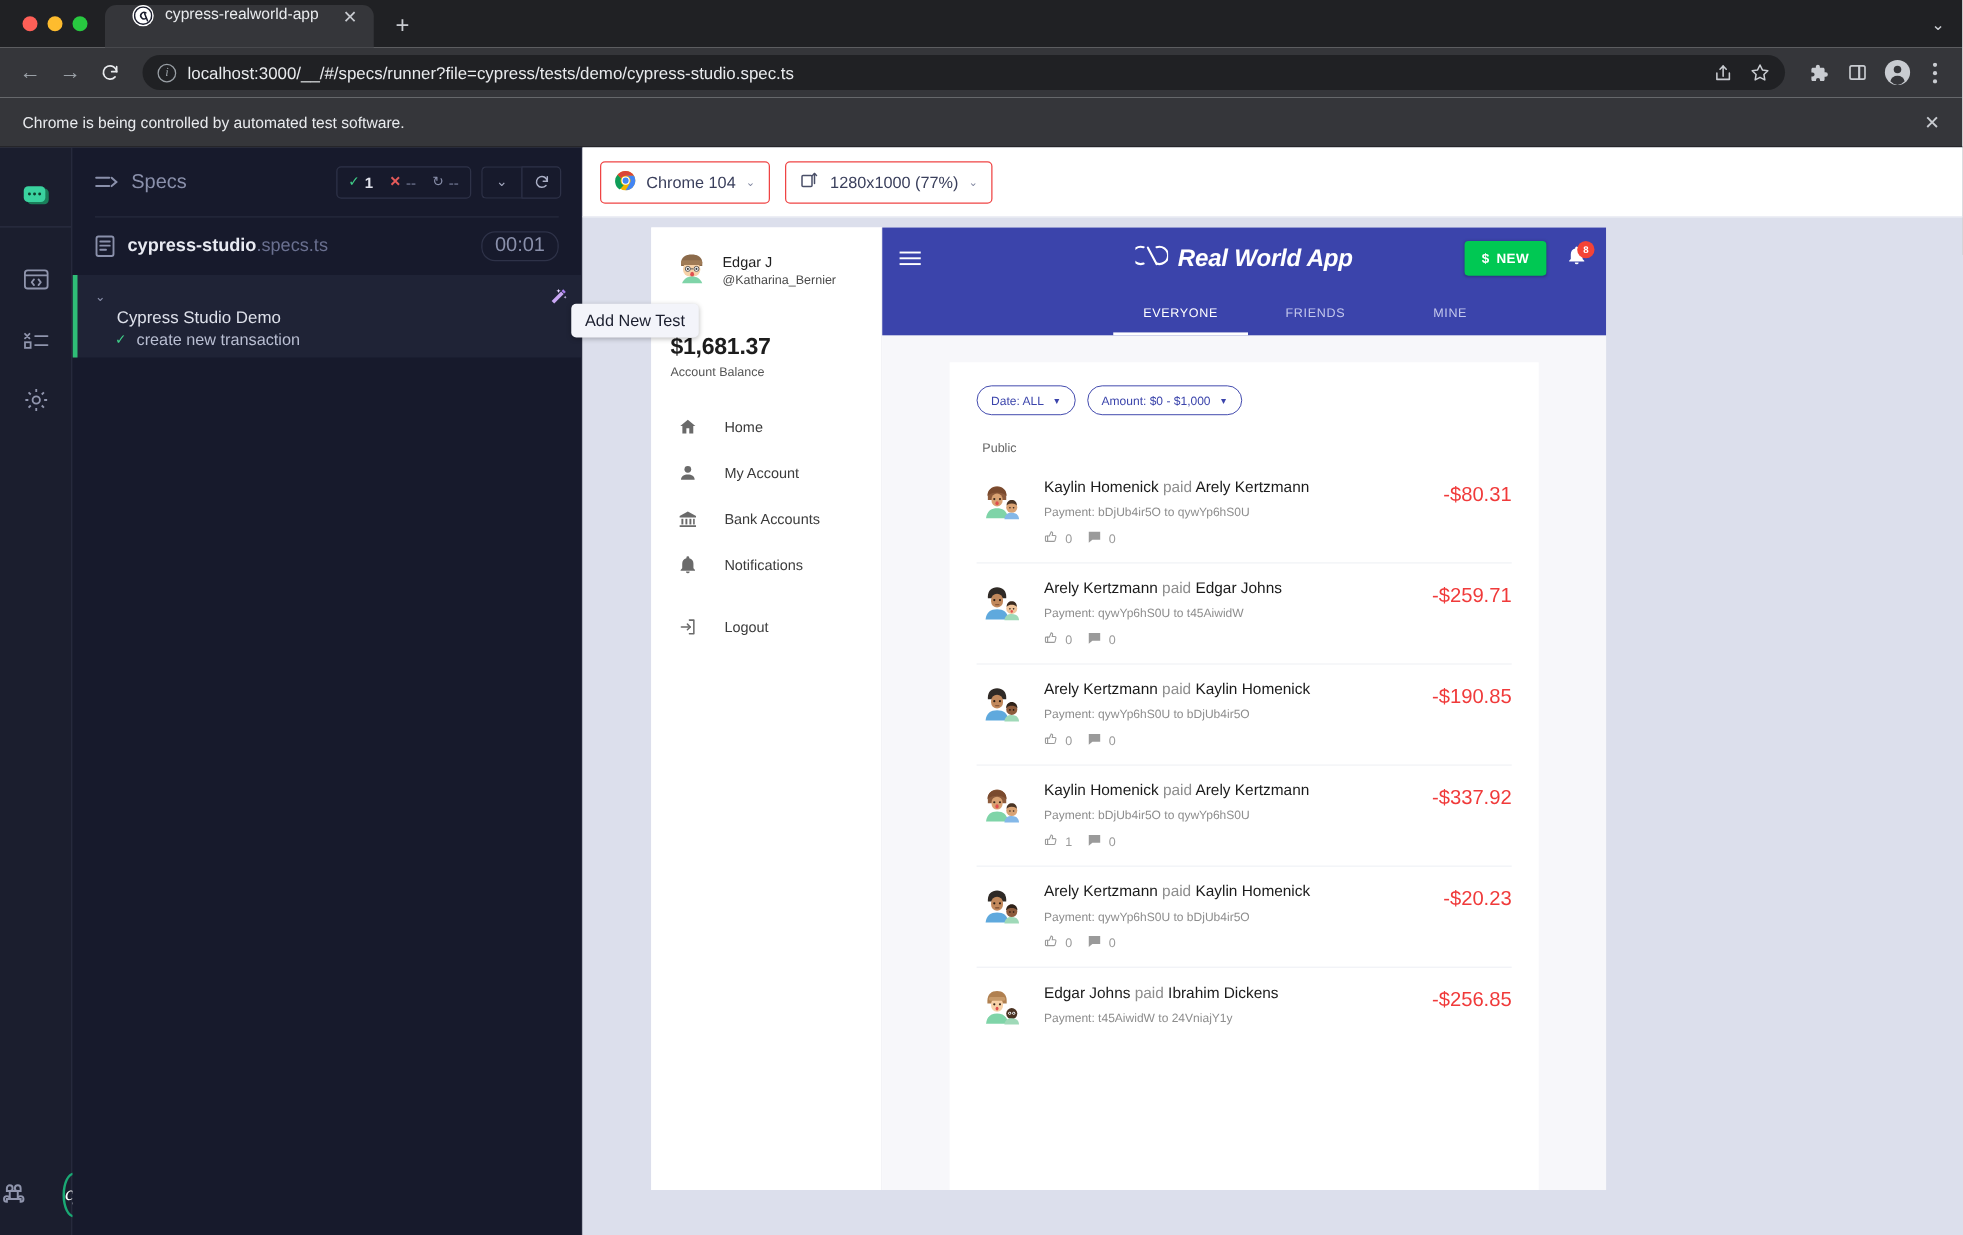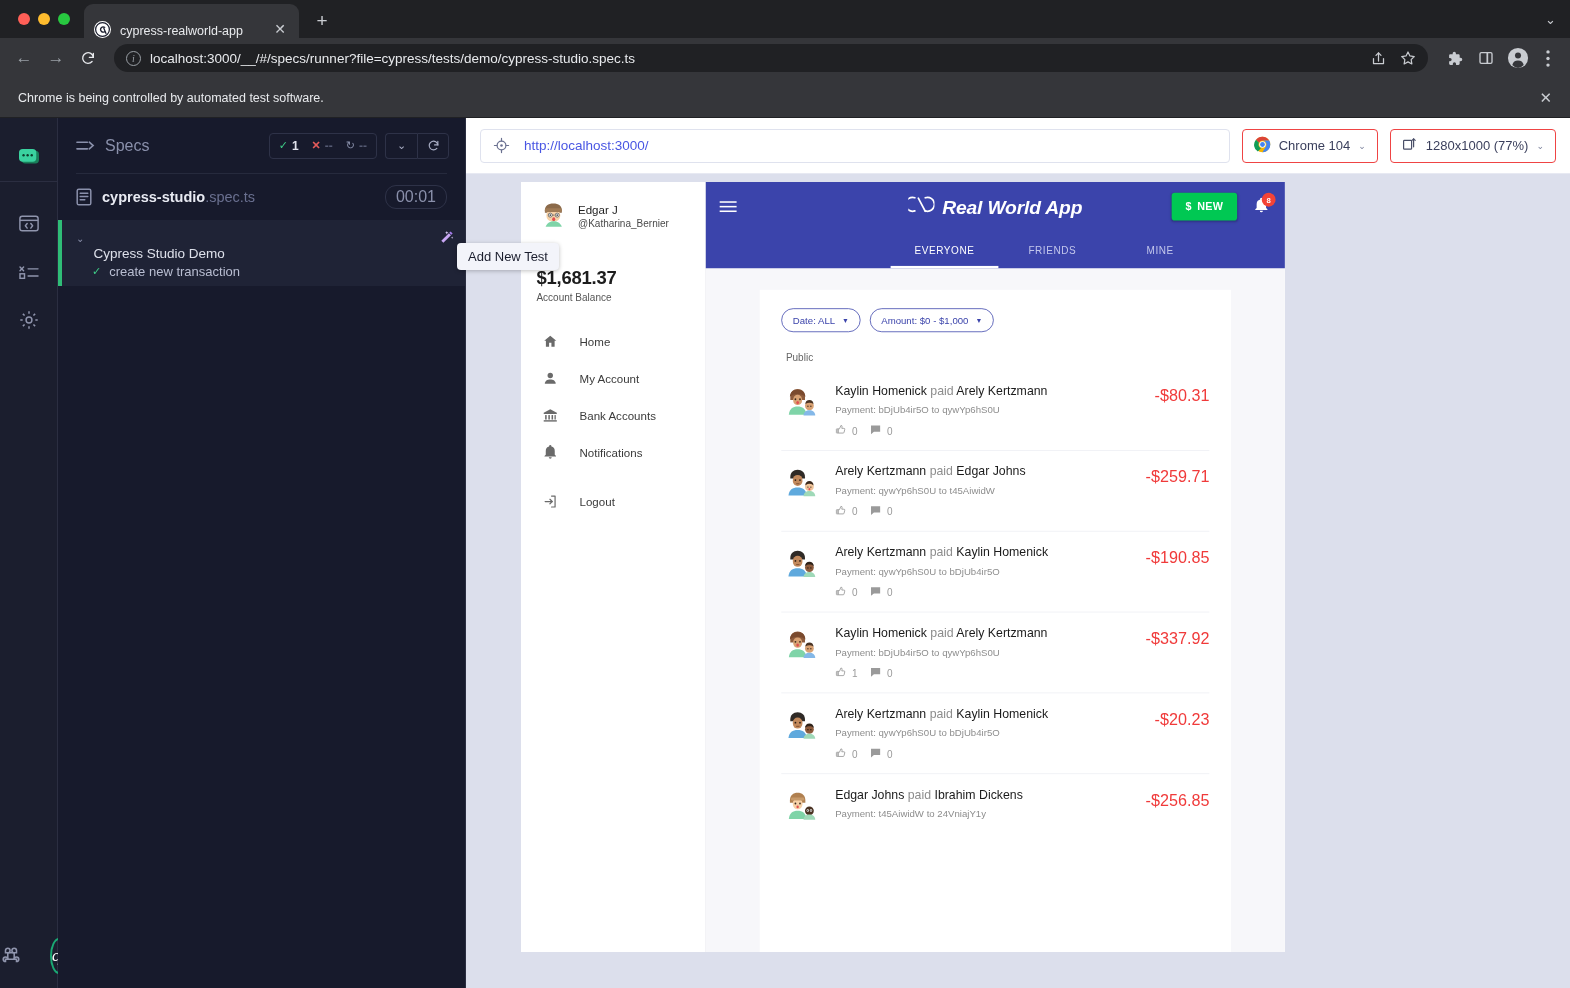--- a/index.html
+++ b/index.html
@@ -18,21 +18,21 @@
     padding-left: 12px; position: relative; flex: none;
   }
   .win-dots { display: flex; align-items: center; gap: 8px; height: 38px; padding: 0 14px 0 6px; }
   .dot { width: 12px; height: 12px; border-radius: 50%; }
   .dot.red { background: #ff5f57; }
   .dot.yellow { background: #febc2e; }
   .dot.green { background: #28c840; }
 
   .tab {
     height: 34px; background: #35363a; border-radius: 9px 9px 0 0;
-    display: flex; align-items: flex-end; gap: 9px; padding: 0 10px 0 10px;
+    display: flex; align-items: flex-start; gap: 9px; padding: 0 10px 0 22px;
     min-width: 215px; position: relative;
   }
   .tab-favicon {
     width: 17px; height: 17px; border-radius: 50%;
     background: #fff; display: flex; align-items: center; justify-content: center;
     flex: none;
   }
   .tab-favicon svg { display: block; }
   .tab-title {
     color: #e8eaed; font-size: 12.5px; white-space: nowrap;
@@ -451,21 +451,21 @@
 
       <div class="specs-divider"></div>
 
       <div class="spec-file-row">
         <span class="spec-file-icon">
           <svg width="16" height="18" viewBox="0 0 16 18" fill="none" stroke="currentColor" stroke-width="1.5">
               <rect x="1.2" y="1.2" width="13.6" height="15.6" rx="1.6"></rect>
               <path d="M4.2 5.2h7.6M4.2 8.5h7.6M4.2 11.8h4.6" stroke-linecap="round"></path>
             </svg>
         </span>
-        <span class="spec-file-name"><span>cypress-studio</span><span class="ext">.spec.ts</span></span>
+        <span class="spec-file-name"><span>cypress-studio</span><span class="ext">.specs.ts</span></span>
         <span class="spec-duration">00:01</span>
       </div>
 
       <div class="suite-row">
         <span class="chev">⌄</span>
         <span class="suite-name">Cypress Studio Demo</span>
         <span class="wand-icon">
           <svg width="18" height="18" viewBox="0 0 20 20" fill="none">
             <path d="M13.2 4.6l2.3 2.3-8.4 8.4-2.3-2.3z" fill="#c9a7f5"></path>
             <path d="M15.1 2.7l2.3 2.3-1.5 1.5-2.3-2.3z" fill="#a97ef0"></path>
@@ -476,30 +476,20 @@
       </div>
 
       <div class="test-row">
         <span class="test-check">✓</span>
         <span class="test-name">create new transaction</span>
       </div>
     </div>
 
     <div class="runner">
       <div class="runner-urlbar">
-        <div class="url-field">
-          <span class="url-sel-icon">
-            <svg width="17" height="17" viewBox="0 0 24 24" fill="none" stroke="currentColor" stroke-width="1.7">
-                <circle cx="12" cy="12" r="6.2"></circle>
-                <path d="M12 2v3.4M12 18.6V22M2 12h3.4M18.6 12H22" stroke-linecap="round"></path>
-                <circle cx="12" cy="12" r="1.8" fill="currentColor" stroke="none"></circle>
-              </svg>
-          </span>
-          <span class="url-text">http://localhost:3000/</span>
-        </div>
         <div class="pill-btn">
           <span>
             <svg width="17" height="17" viewBox="0 0 24 24">
                 <circle cx="12" cy="12" r="11" fill="#f4b400"></circle>
                 <path d="M12 1a11 11 0 0 1 9.5 5.5H12a5.5 5.5 0 0 0-5 3.2L2.8 5.4A11 11 0 0 1 12 1z" fill="#db4437"></path>
                 <path d="M2.8 5.4L7 9.7a5.5 5.5 0 0 0 2.8 7.6L5.4 22A11 11 0 0 1 2.8 5.4z" fill="#0f9d58"></path>
                 <path d="M21.5 6.5A11 11 0 0 1 12 23l4.4-7.6A5.5 5.5 0 0 0 12 6.5z" fill="#4285f4"></path>
                 <circle cx="12" cy="12" r="4.6" fill="#fff"></circle>
                 <circle cx="12" cy="12" r="3.4" fill="#4285f4"></circle>
               </svg>

